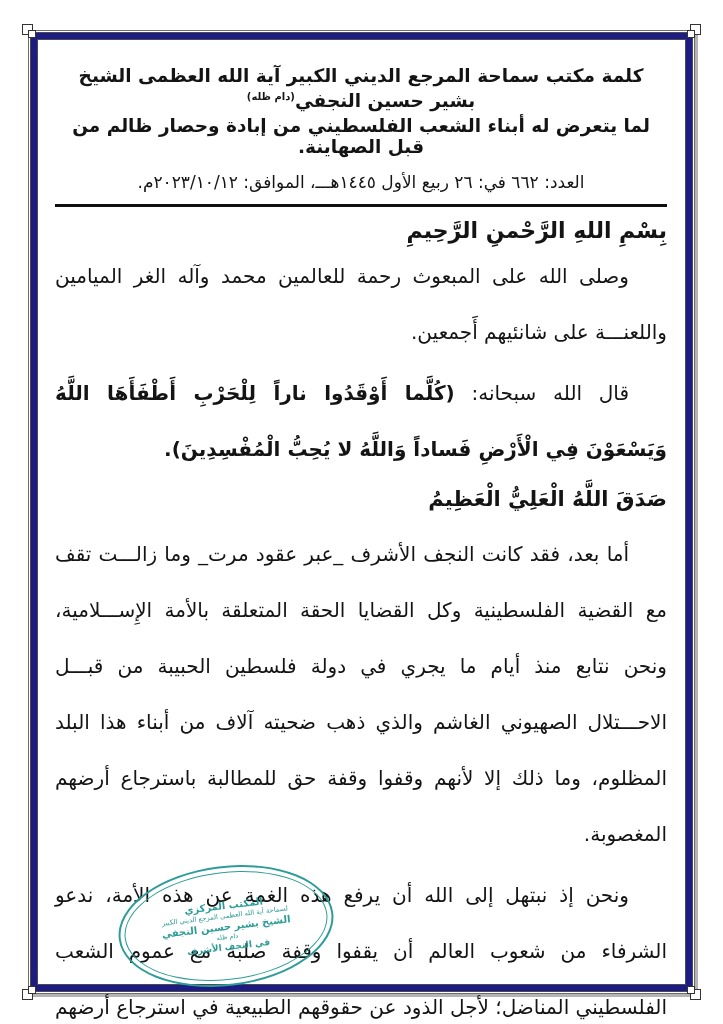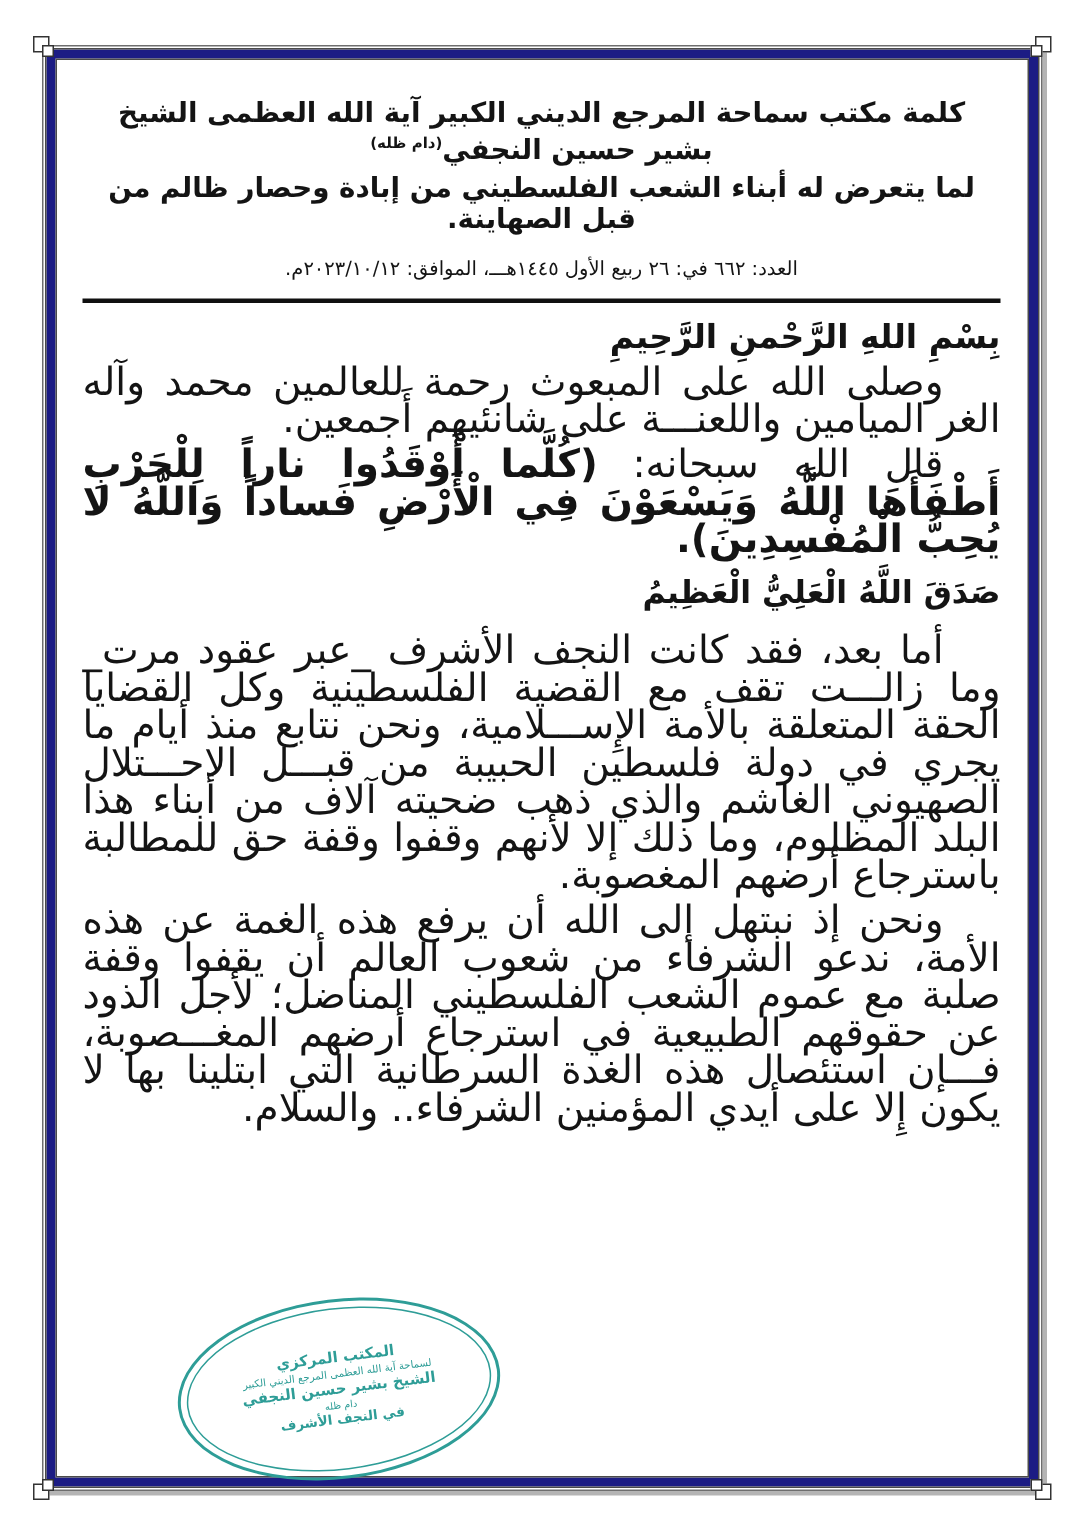--- a/index.html
+++ b/index.html
@@ -24,25 +24,25 @@
   .corner b{width:6px;height:6px;}
   .tl{left:-7px;top:-7px}.tl i{left:0;top:0}.tl b{left:6px;top:6px}
   .tr{right:-7px;top:-7px}.tr i{right:0;top:0}.tr b{right:6px;top:6px}
   .bl{left:-7px;bottom:-7px}.bl i{left:0;bottom:0}.bl b{left:6px;bottom:6px}
   .br{right:-7px;bottom:-7px}.br i{right:0;bottom:0}.br b{right:6px;bottom:6px}
   
   .content{position:absolute;left:55px;right:56px;top:44px;direction:rtl;z-index:2;}
   .hdr1{text-align:center;font-weight:bold;font-size:18.5px;line-height:1.35;margin-top:20px;}
   .hdr1 sup{font-size:10px;font-weight:bold;}
   .hdr2{text-align:center;font-weight:bold;font-size:18.5px;margin-top:1px;}
-  .issue{text-align:center;font-size:13px;margin-top:15px;}
+  .issue{text-align:center;font-size:17px;margin-top:15px;}
   .rule{height:3px;background:#101010;margin-top:12px;}
   .basmala{text-align:right;font-size:22px;font-weight:bold;margin-top:11px;}
   p.body{
-    font-size:26px;line-height:25px;text-align:justify;text-align-last:auto;
+    font-size:20px;line-height:56px;text-align:justify;text-align-last:auto;
     margin:5px 0 0 0;text-indent:38px;
   }
   .verse-bold{font-weight:bold;}
   .tasdiq{font-size:21px;font-weight:bold;text-align:right;line-height:44px;margin-top:0;}
   
   .stamp{
     position:absolute;left:118px;top:866px;width:212px;height:116px;z-index:4;
     border:2px solid #2e9d97;border-radius:50%;transform:rotate(-7deg);
   }
   .stamp-inner{

